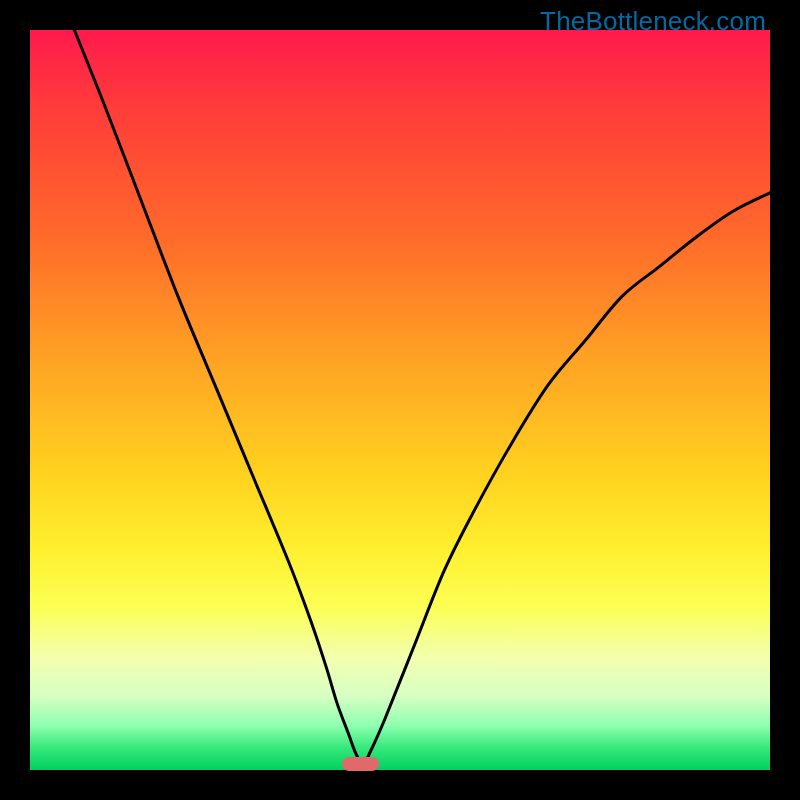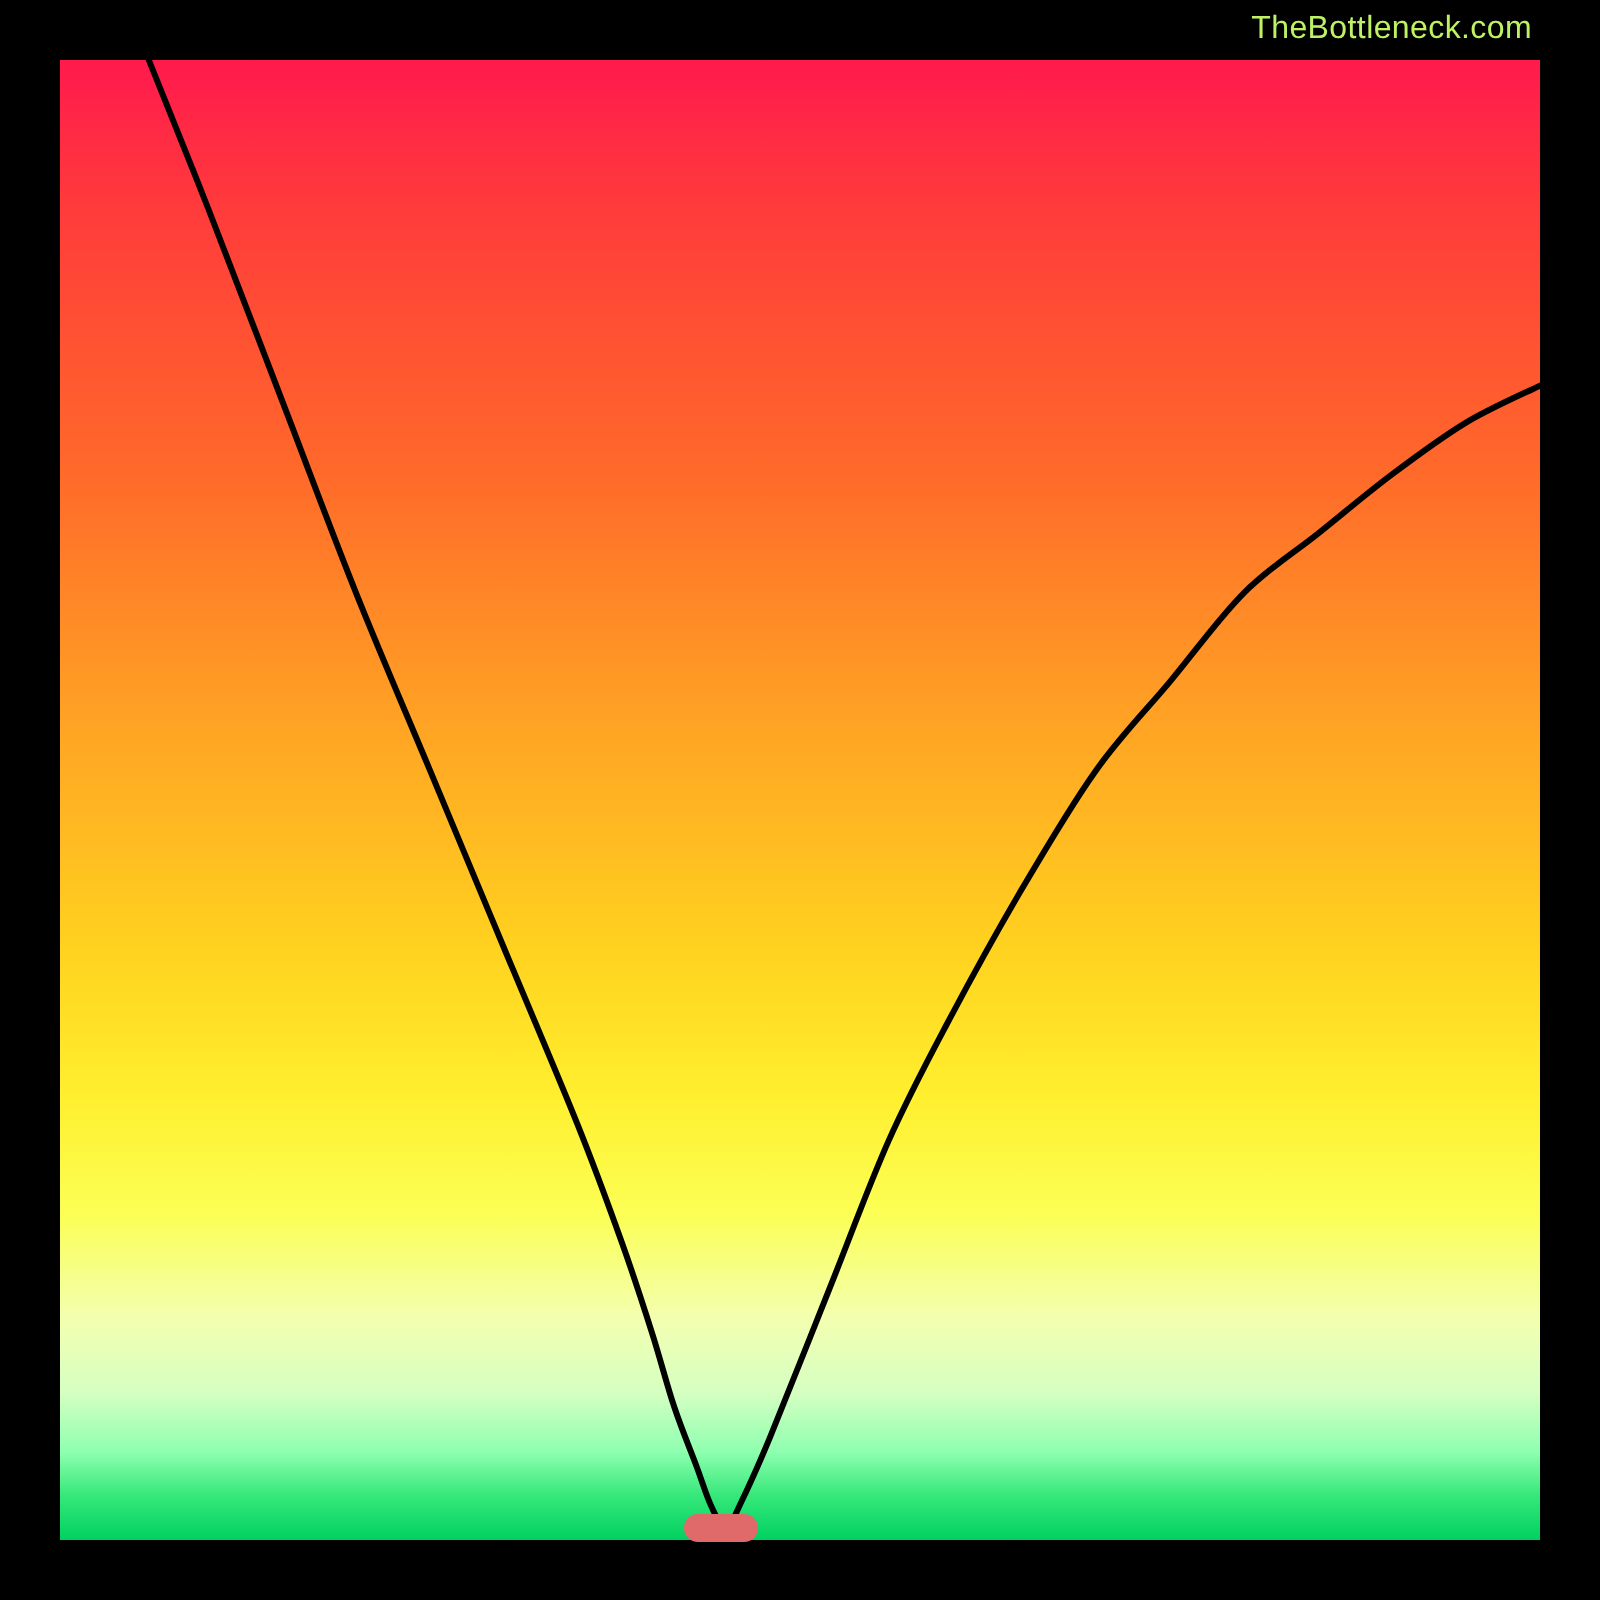--- a/index.html
+++ b/index.html
@@ -38,22 +38,22 @@
       #d6ffc2 90%,
       #8fffb0 94%,
       #36e87a 97%,
       #00d060 100%
     );
   }
   .watermark {
     position: absolute;
     top: 6px;
     right: 34px;
-    color: #bef264;
-    font-size: 16px;
+    color: #0369a1;
+    font-size: 26px;
     letter-spacing: 0.2px;
     user-select: none;
   }
   svg.curve {
     position: absolute;
     left: 0;
     top: 0;
     width: 740px;
     height: 740px;
     pointer-events: none;

